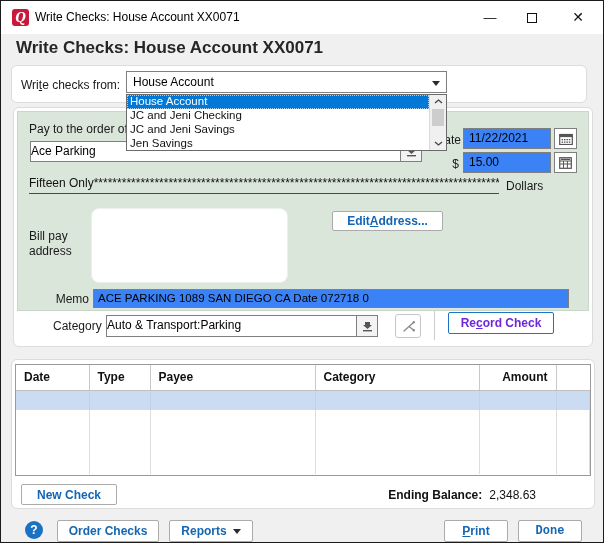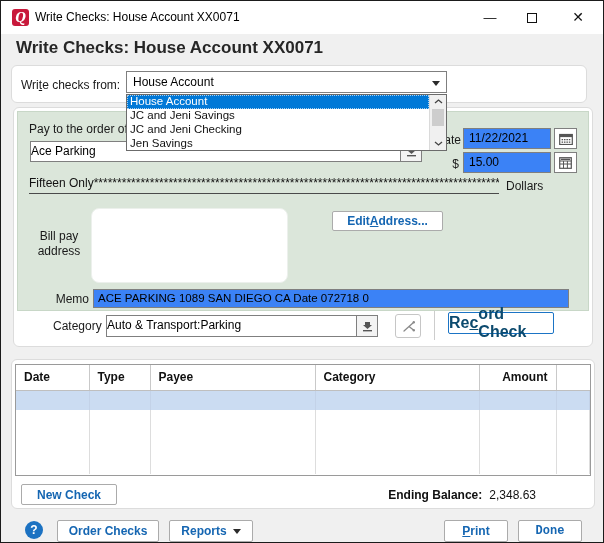--- a/index.html
+++ b/index.html
@@ -58,37 +58,37 @@
   #date-field { left:462px; top:127px; width:88px; height:21px; }
   #calendar-btn { left:553px; top:127px; }
   #dollar-label { left:436px; top:156px; width:22px; text-align:right; }
   #amount-field { left:462px; top:151px; width:88px; height:21px; }
   #calc-btn { left:553px; top:151px; }
 
   #written-line { position:absolute; left:28px; top:175px; width:470px; height:18px; border-bottom:1px solid #4a4a4a;
                   font-size:12px; white-space:nowrap; overflow:hidden; color:#111; }
   #dollars-label { left:505px; top:178px; }
 
-  #billpay-label { left:28px; top:228px; width:60px; text-align:center; line-height:15px; }
+  #billpay-label { left:28px; top:228px; width:60px; text-align:left; line-height:15px; }
   #address-box { position:absolute; left:90px; top:207px; width:197px; height:75px; background:#fff; border:1px solid #ECF0EC; border-radius:8px; }
   .btn { background:#fff; border:1px solid #ABABAB; border-radius:2px; color:#1566B2; font-weight:bold; font-size:12px;
          text-align:center; display:flex; align-items:center; justify-content:center; white-space:nowrap; }
   #edit-address-btn { position:absolute; left:291px; top:210px; width:111px; height:20px;margin-left:40px; }
 
   #memo-label { left:40px; top:291px; width:48px; text-align:right; }
   #memo-field { left:92px; top:288px; width:476px; height:19px; font-size:11.5px; line-height:17px; padding-left:4px; }
 
   
   #category-label { left:52px; top:318px; }
   #category-field { left:105px; top:314px; width:272px; height:22px; }
   #split-btn { position:absolute; left:394px; top:313px; width:26px; height:24px; background:#fff; border:1px solid #C6C6C6; border-radius:3px;
                display:flex; align-items:center; justify-content:center; }
   #cat-divider { position:absolute; left:433px; top:310px; width:1px; height:29px; background:#CDCDCD; }
   #record-btn { position:absolute; left:447px; top:311px; width:106px; height:22px; border:1px solid #1B74C5; border-radius:2px;
-                background:#fff; color:#0c4a6e; font-weight:bold; font-size:16px; display:flex; align-items:center; justify-content:center; }
+                background:#fff; color:#6d28d9; font-weight:bold; font-size:12px; display:flex; align-items:center; justify-content:center; }
 
   
   #table-panel { left:10px; top:358px; width:584px; height:150px; }
   #register { position:absolute; left:14px; top:363px; width:576px; height:112px; border:1px solid #9A9A9A; background:#fff; }
   #register table { border-collapse:collapse; table-layout:fixed; width:100%; }
   #register th { height:25px; font-size:12px; font-weight:bold; text-align:left; padding-left:8px;
                  border-right:1px solid #C9C9C9; border-bottom:1px solid #BFBFBF; color:#111; }
   #register th.amt { text-align:right; padding-right:8px; padding-left:0; }
   #register th:last-child, #register td:last-child { border-right:none; }
   #register tr.hl td { height:20px; background:#CBDCF2; border-right:1px solid #C3D2E8; }
@@ -128,22 +128,22 @@
   <span class="lbl" style="left:20px; top:77px;"><span>Wri</span><span class="mn">t</span><span>e checks from:</span></span>
 
   <div class="combobox">
     <span>House Account</span>
     <span class="combo-arrow"></span>
   </div>
 
   <div class="dropdown">
     <div class="dd-items">
       <div class="dd-item selected">House Account</div>
+      <div class="dd-item">JC and Jeni Checking</div>
       <div class="dd-item">JC and Jeni Savings</div>
-      <div class="dd-item">JC and Jeni Checking</div>
       <div class="dd-item">Jen Savings</div>
     </div>
     <div class="dd-scroll">
       <span class="dd-arrow dd-up">
         <svg width="9" height="5" viewBox="0 0 9 5">
             <polyline points="1,4 4.5,1 8,4" fill="none" stroke="#444" stroke-width="1.3"></polyline>
           </svg>
       </span>
       <span class="dd-thumb"></span>
       <span class="dd-arrow dd-down">

